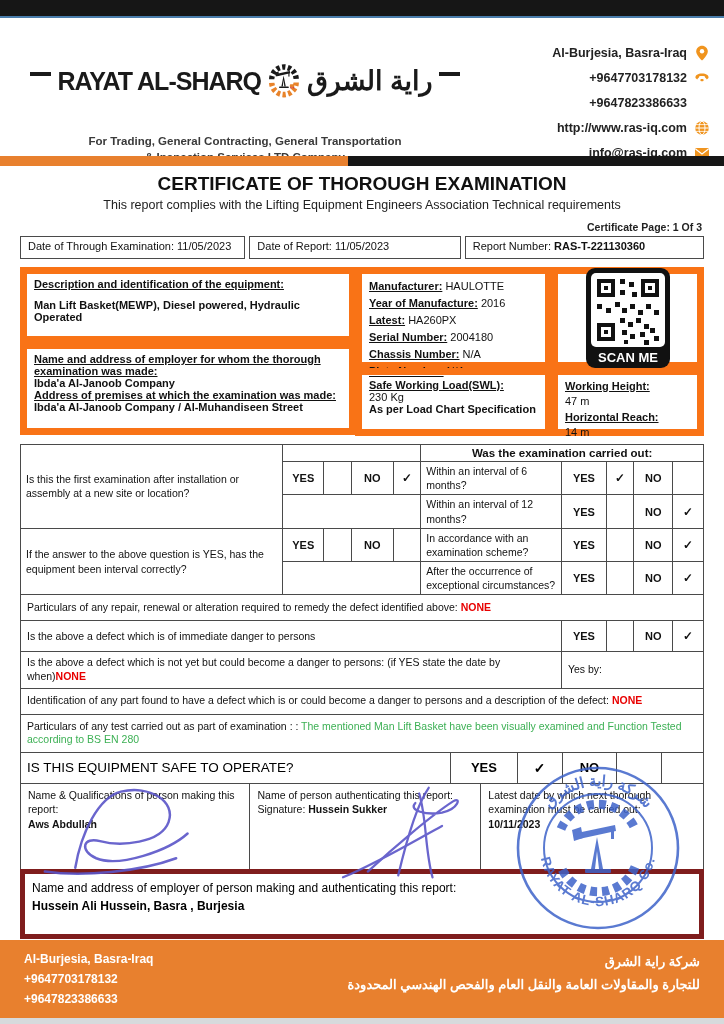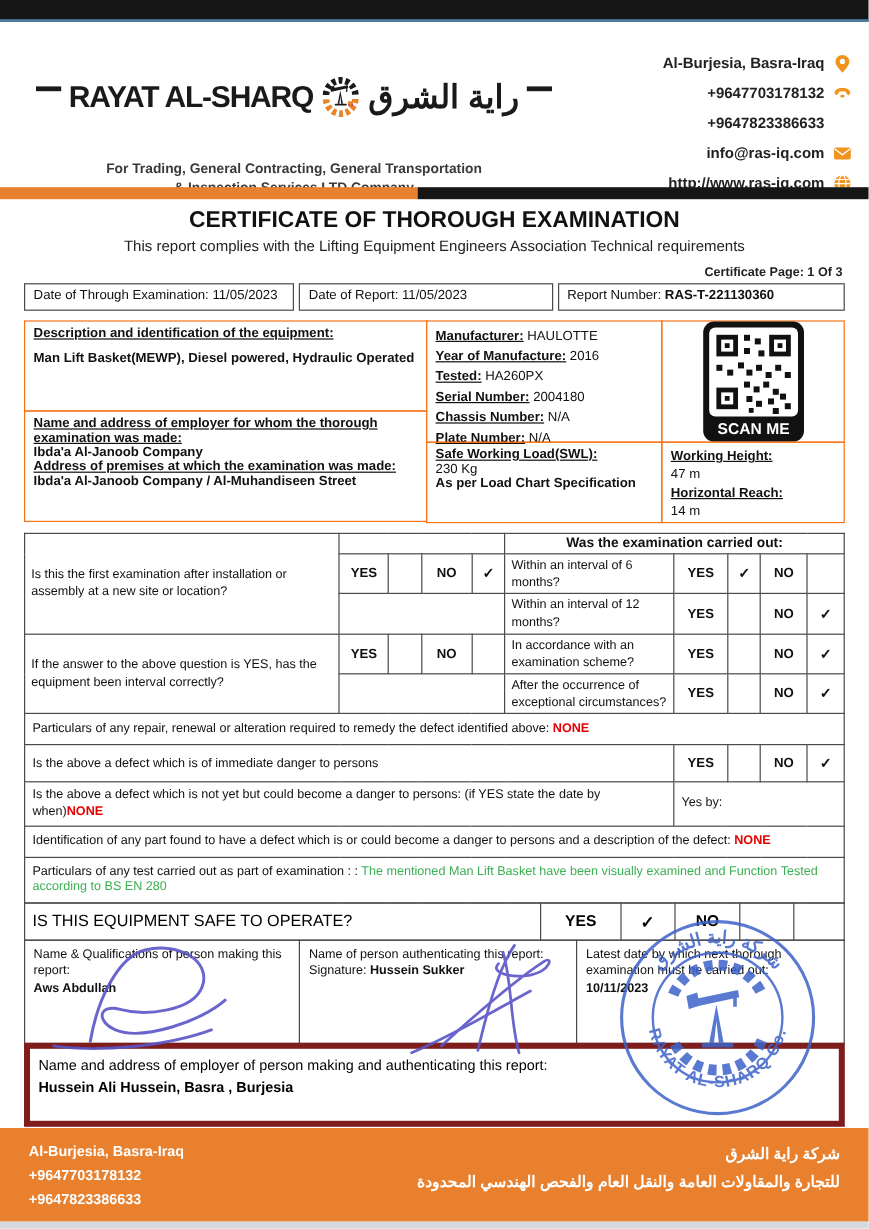--- a/index.html
+++ b/index.html
@@ -36,21 +36,21 @@
 
   
   .meta-row { display:flex; gap:4px; margin-top:3px; }
   .meta-box { border:1px solid #4a4a4a; padding:3px 7px; font-size:11px; color:#111; height:23px; white-space:nowrap; }
   .meta-box b { font-weight:bold; }
   .mb1 { width:226px; } .mb2 { width:212px; } .mb3 { width:240px; margin-left:auto; }
 
   
   .equip { display:flex; margin-top:9px; }
   .equip .ecol { display:flex; flex-direction:column; }
-  .ecell { border:1px solid #f97316; padding:4px 7px; font-size:11px; color:#111; margin-top:-1px; }
+  .ecell { border:7px solid #f97316; padding:4px 7px; font-size:11px; color:#111; margin-top:-1px; }
   .ecol + .ecol .ecell { margin-left:-1px; }
   .ec1 { width:336px; } .ec2 { width:196px; } .ec3 { width:152px; }
   .lbl { font-weight:bold; text-decoration:underline; }
   .val-b { font-weight:bold; }
   .cell-desc { height:76px; }
   .cell-emp { height:93px; }
   .cell-det { height:102px; line-height:1.55; }
   .cell-swl { height:68px; }
   .cell-qr { height:102px; display:flex; align-items:center; justify-content:center; }
   .cell-wh { height:68px; line-height:1.4; }
@@ -134,36 +134,36 @@
         <svg class="cicon" viewBox="0 0 16 16">
           <path d="M1.5,8 C1,5 4,3.4 8,3.4 C12,3.4 15,5 14.5,8 L12.8,9.6 C12,8.2 11,7.6 11,7.6 L11,6.4 C9,5.8 7,5.8 5,6.4 L5,7.6 C5,7.6 4,8.2 3.2,9.6 Z" fill="#f0941e"></path>
           <rect x="6.4" y="9" width="3.2" height="2.2" rx="1" fill="#f0941e"></rect>
         </svg>
       </div>
       <div class="contact-row">
         <span>+9647823386633</span>
         <svg class="cicon empty" viewBox="0 0 16 16"></svg>
       </div>
       <div class="contact-row">
-        <span>info@ras-iq.com</span>
-        <svg class="cicon" viewBox="0 0 16 16">
-          <rect x="1" y="3" width="14" height="10" rx="1.5" fill="#f0941e"></rect>
-          <polyline points="1.5,4 8,9 14.5,4" fill="none" stroke="#fff" stroke-width="1.2"></polyline>
-        </svg>
-      </div>
-      <div class="contact-row">
         <span>http://www.ras-iq.com</span>
         <svg class="cicon" viewBox="0 0 16 16">
           <circle cx="8" cy="8" r="6.8" fill="#f0941e"></circle>
           <ellipse cx="8" cy="8" rx="3" ry="6.8" fill="none" stroke="#fff" stroke-width="1"></ellipse>
           <line x1="1.2" y1="8" x2="14.8" y2="8" stroke="#fff" stroke-width="1"></line>
           <line x1="2" y1="4.6" x2="14" y2="4.6" stroke="#fff" stroke-width="0.8"></line>
           <line x1="2" y1="11.4" x2="14" y2="11.4" stroke="#fff" stroke-width="0.8"></line>
         </svg>
       </div>
+      <div class="contact-row">
+        <span>info@ras-iq.com</span>
+        <svg class="cicon" viewBox="0 0 16 16">
+          <rect x="1" y="3" width="14" height="10" rx="1.5" fill="#f0941e"></rect>
+          <polyline points="1.5,4 8,9 14.5,4" fill="none" stroke="#fff" stroke-width="1.2"></polyline>
+        </svg>
+      </div>
     </div>
   </div>
 
   <div class="divider">
     <div class="d-orange"></div>
       <div class="d-black"></div>
   </div>
 
   <div class="title">CERTIFICATE OF THOROUGH EXAMINATION</div>
   <div class="subtitle">This report complies with the Lifting Equipment Engineers Association Technical requirements</div>
@@ -196,21 +196,21 @@
           <span class="lbl">Name and address of employer for whom the thorough examination was made:</span><br>
           <span class="val-b">Ibda'a Al-Janoob Company</span><br>
           <span class="lbl">Address of premises at which the examination was made:</span><br>
           <span class="val-b">Ibda'a Al-Janoob Company / Al-Muhandiseen Street</span>
         </div>
       </div>
       <div class="ecol ec2">
         <div class="ecell cell-det">
           <span class="lbl">Manufacturer:</span> <span>HAULOTTE</span><br>
           <span class="lbl">Year of Manufacture:</span> <span>2016</span><br>
-          <span class="lbl">Tested:</span> <span>HA260PX</span><br>
+          <span class="lbl">Latest:</span> <span>HA260PX</span><br>
           <span class="lbl">Serial Number:</span> <span>2004180</span><br>
           <span class="lbl">Chassis Number:</span> <span>N/A</span><br>
           <span class="lbl">Plate Number:</span> <span>N/A</span>
         </div>
         <div class="ecell cell-swl">
           <span class="lbl">Safe Working Load(SWL):</span><br>
           <span>230 Kg</span><br>
           <span class="val-b">As per Load Chart Specification</span>
         </div>
       </div>

